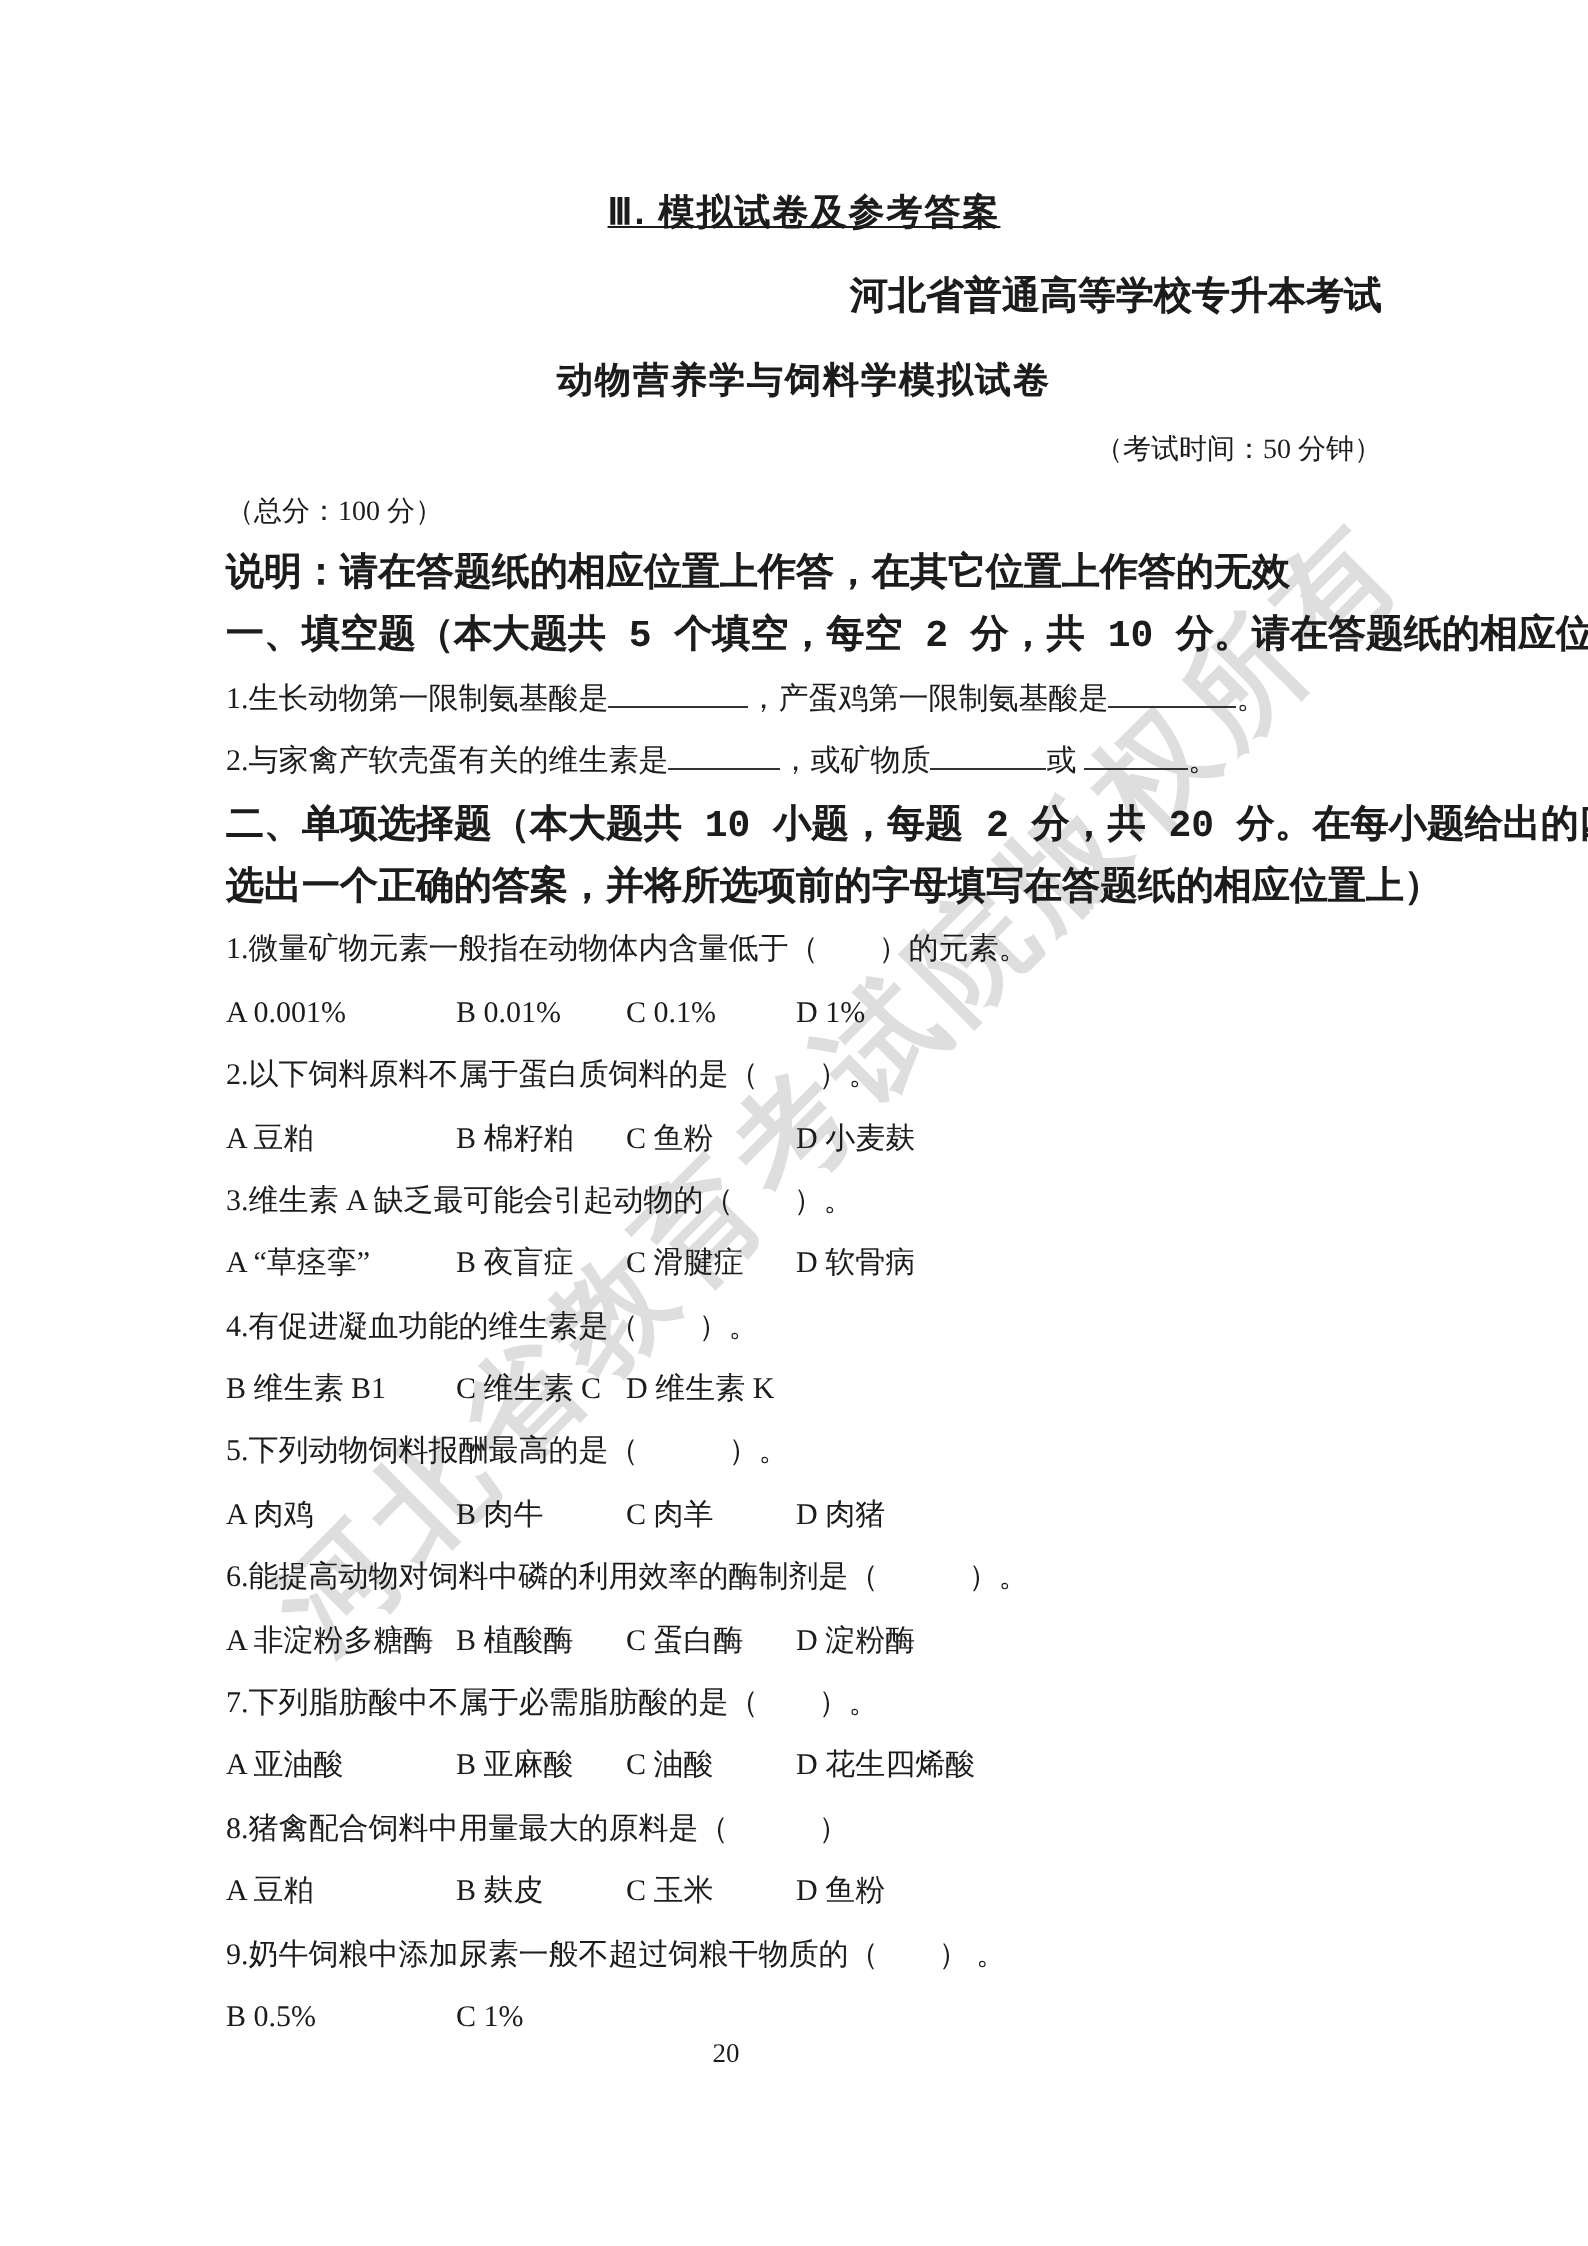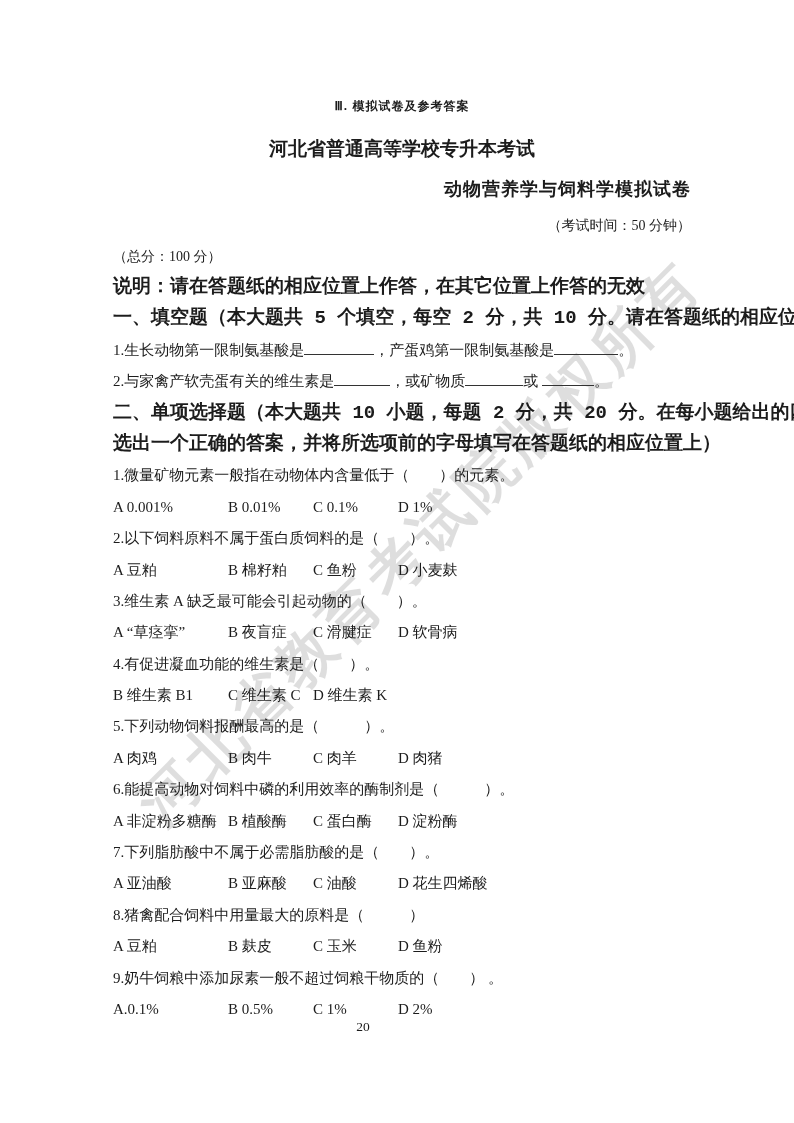--- a/index.html
+++ b/index.html
@@ -10,25 +10,25 @@
   }
   .watermark {
     position:absolute; left:18px; top:505px; width:800px; height:70px;
     text-align:center; white-space:nowrap;
     font-size:58px; font-weight:700; letter-spacing:6px;
     color:rgba(0,0,0,0.13);
     transform:rotate(-45deg); transform-origin:center;
     pointer-events:none; user-select:none;
   }
   .content { position:absolute; left:113px; top:86px; width:578px; }
-  .t1 { font-family:"Liberation Sans", sans-serif; font-weight:bold; font-size:12px;
-        text-align:center; height:41px; line-height:41px; letter-spacing:1px; }
-  .t2 { font-weight:bold; font-size:19px; text-align:center; height:43px; line-height:43px; }
-  .t3 { font-family:Liberation Mono, monospace; font-weight:bold; font-size:18px;
-        text-align:right; height:40px; line-height:40px; letter-spacing:1px; }
+  .t1 { font-family:"Liberation Sans", sans-serif; font-weight:bold; font-size:18px;
+        text-align:center; height:41px; line-height:41px; letter-spacing:1px;text-decoration:underline; }
+  .t2 { font-weight:bold; font-size:19px; text-align:right; height:43px; line-height:43px; }
+  .t3 { font-family:Liberation Serif, serif; font-weight:bold; font-size:18px;
+        text-align:center; height:40px; line-height:40px; letter-spacing:1px; }
   .meta  { font-size:14px; text-align:right; height:32px; line-height:32px; }
   .meta2 { font-size:14px; text-align:left; height:30px; line-height:30px; }
   .row { height:31.4px; line-height:31.4px; font-size:15px; white-space:nowrap; }
   .bold-row { font-family:Liberation Mono, monospace; font-weight:bold; font-size:19px; }
   .opts { display:grid; grid-template-columns:115px 85px 85px auto; }
   .blank { display:inline-block; height:14px; border-bottom:1px solid #333;
            vertical-align:baseline; }
   .pageno { position:absolute; top:1014px; left:0; width:726px; height:26px;
             line-height:26px; text-align:center; font-size:13.5px; }
 </style>
@@ -109,22 +109,20 @@
         </div>
         <div class="row">8.猪禽配合饲料中用量最大的原料是（　　　）</div>
         <div class="row opts">
           <span>A 豆粕</span>
           <span>B 麸皮</span>
           <span>C 玉米</span>
           <span>D 鱼粉</span>
         </div>
         <div class="row">9.奶牛饲粮中添加尿素一般不超过饲粮干物质的（　　） 。</div>
         <div class="row opts">
-          <span>A.0.1%</span>
           <span>B 0.5%</span>
           <span>C 1%</span>
-          <span>D 2%</span>
         </div>
       </div>
   </div>
 
   <div class="pageno">20</div>
 </div>
 
 </body></html>

